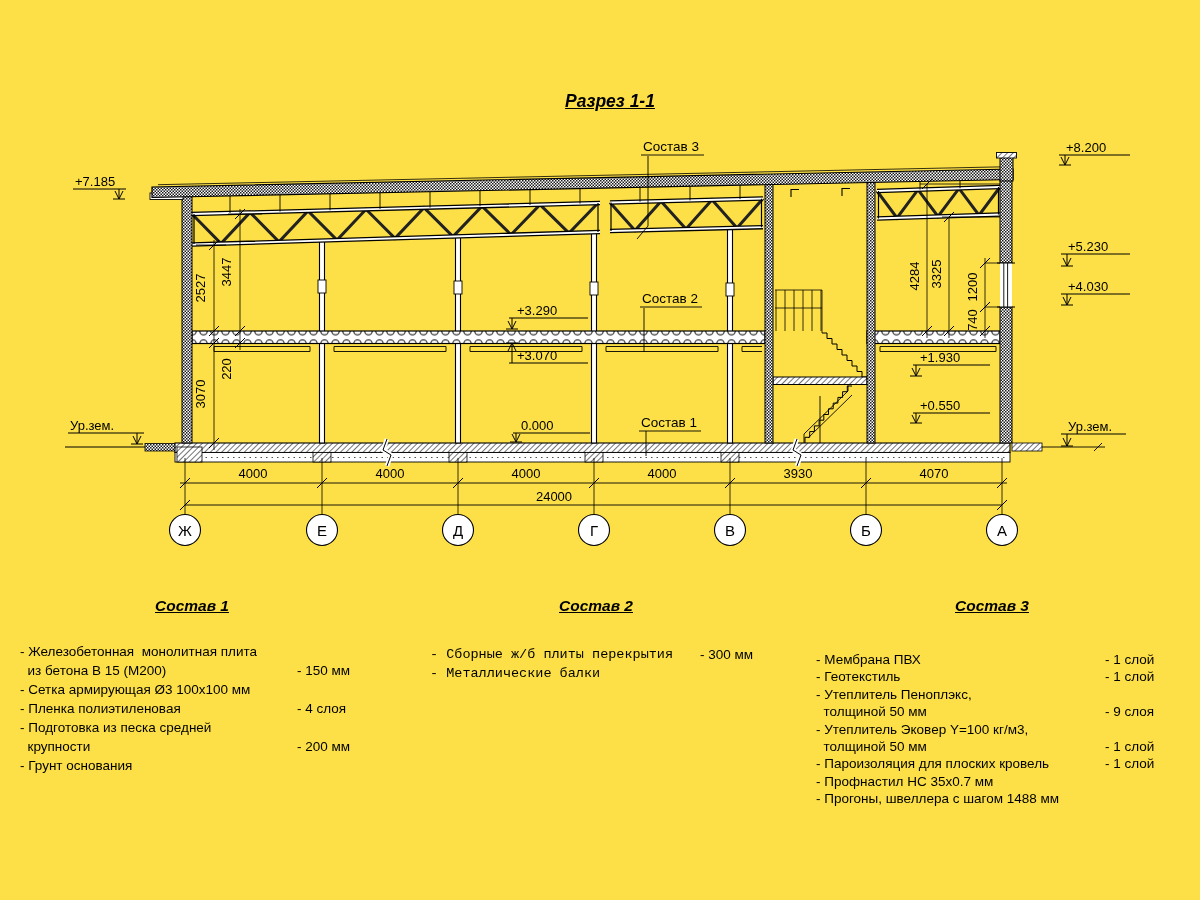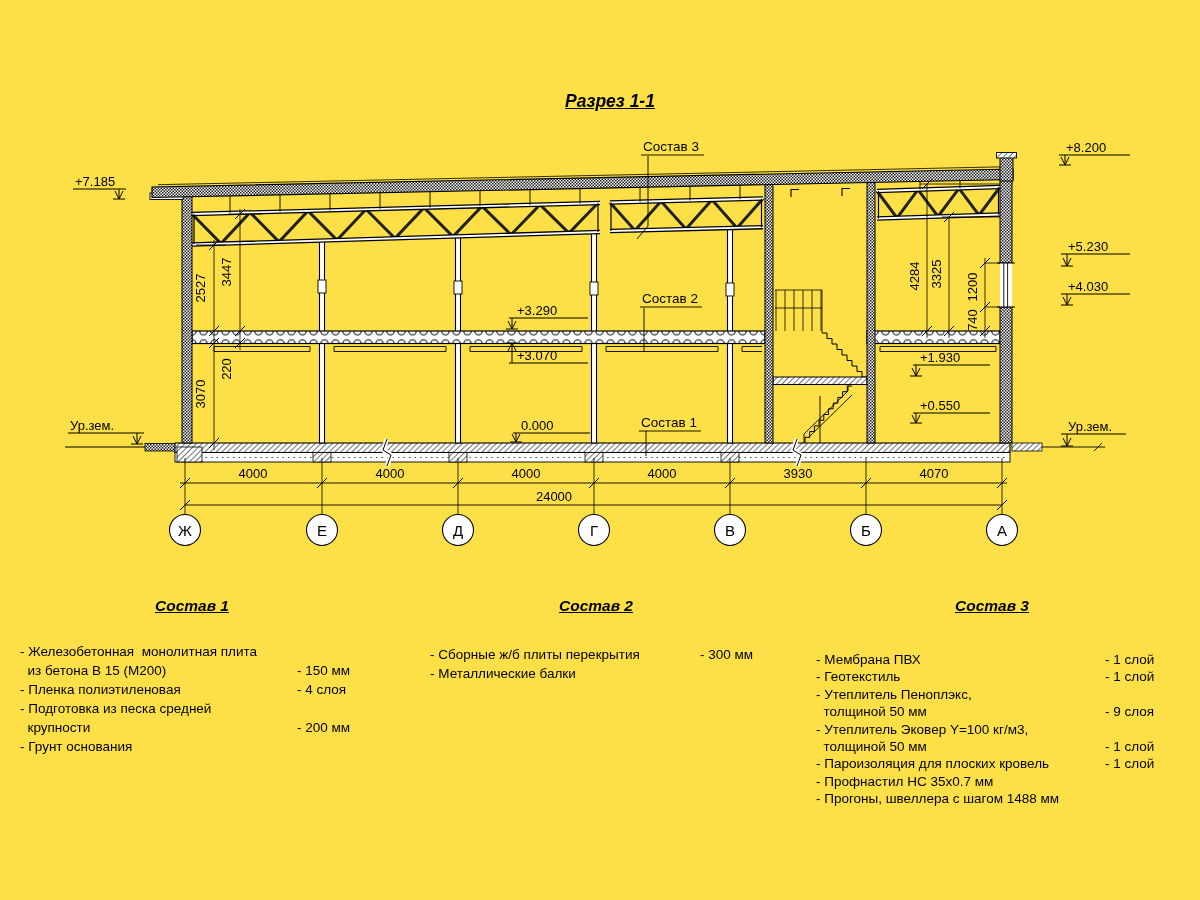--- a/index.html
+++ b/index.html
@@ -15,21 +15,21 @@
   .legend{position:absolute;font-size:13.5px;line-height:19px;}
   .ltitle{font:italic 700 15.5px "Liberation Sans",sans-serif;text-decoration:underline;
           text-align:center;}
   .lrow{display:flex;align-items:flex-end;}
   .lname{white-space:pre-wrap;}
   .lg1{left:20px;top:597px;width:344px;}
   .lg1 .ltitle{margin-bottom:27px;}
   .lg1 .lname{width:277px;}
   .lg2{left:430px;top:597px;width:332px;}
   .lg2 .ltitle{margin-bottom:30px;}
-  .lg2 .lname{width:270px;}
+  .lg2 .lname{width:270px;font-family:Liberation Mono, monospace;}
   .lg3{left:816px;top:597px;width:352px;line-height:17.4px;}
   .lg3 .ltitle{margin-bottom:36px;}
   .lg3 .lname{width:289px;}
 </style>
 </head>
 <body>
 
 <div class="page">
 
   <div class="title">Разрез 1-1</div>
@@ -256,20 +256,24 @@
   </svg>
 
   <div class="legend lg1">
     <div class="ltitle">Состав 1</div>
     <div class="lrow">
         <div class="lname">- Железобетонная  монолитная плита
   из бетона В 15 (М200)</div>
         <div class="lval">- 150 мм</div>
       </div>
     <div class="lrow">
+        <div class="lname">- Сетка армирующая Ø3 100х100 мм</div>
+        <div class="lval"></div>
+      </div>
+    <div class="lrow">
         <div class="lname">- Пленка полиэтиленовая</div>
         <div class="lval">-  4 слоя</div>
       </div>
     <div class="lrow">
         <div class="lname">- Подготовка из песка средней
   крупности</div>
         <div class="lval">- 200 мм</div>
       </div>
     <div class="lrow">
         <div class="lname">- Грунт основания</div>

